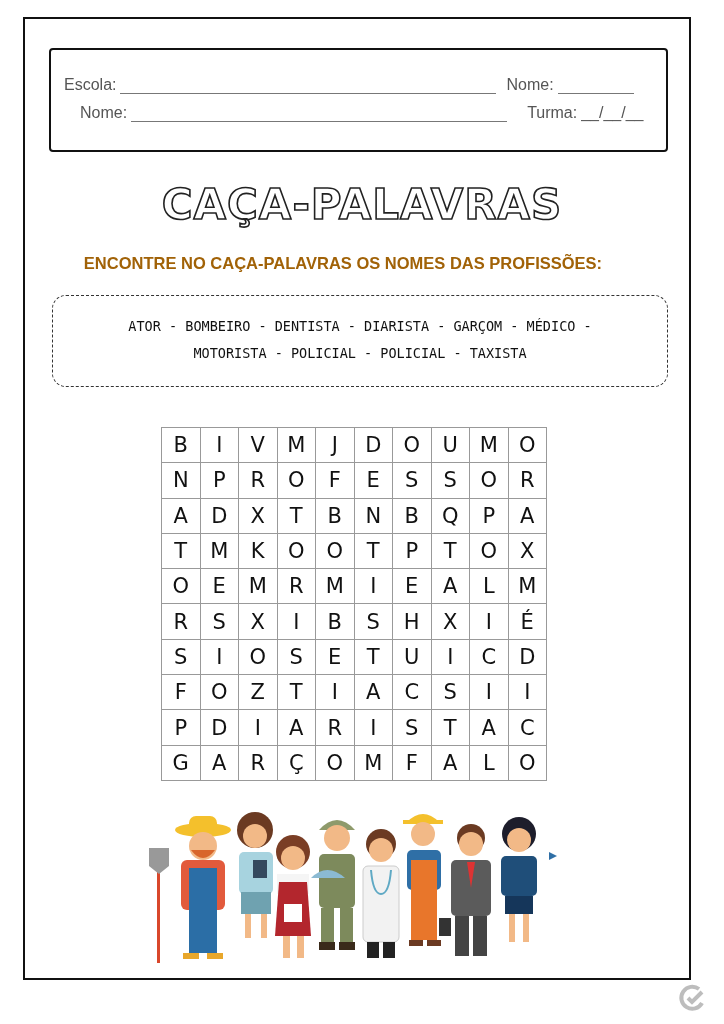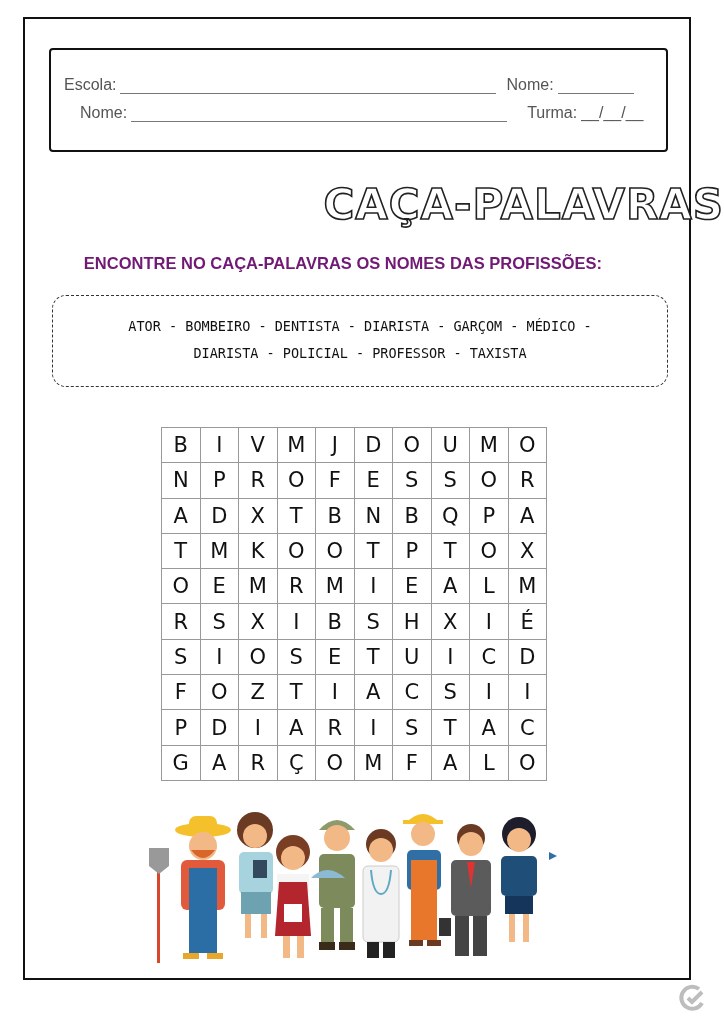--- a/index.html
+++ b/index.html
@@ -2,22 +2,22 @@
 <html><head>
 <meta charset="utf-8">
 <style>
   html, body { margin:0; padding:0; background:#ffffff; }
   body { width:724px; height:1024px; position:relative; overflow:hidden; font-family:"DejaVu Sans", sans-serif; }
   .page-border { position:absolute; left:23px; top:17px; width:668px; height:963px; border:2px solid #111; box-sizing:border-box; }
   .header-box { position:absolute; left:49px; top:48px; width:619px; height:104px; border:2.5px solid #111; border-radius:4px; box-sizing:border-box; font-family:"Liberation Sans", sans-serif; color:#555; font-size:16px; }
   .hrow { position:absolute; left:13px; right:20px; height:22px; display:flex; align-items:flex-end; }
   .hrow .lbl { white-space:nowrap; }
   .hrow .line { border-bottom:1px solid #777; height:16px; margin:0 4px 0 4px; }
-  .title { position:absolute; left:0; width:724px; top:180px; text-align:right; font-family:"DejaVu Sans", sans-serif; font-weight:bold; font-size:42px; letter-spacing:1px; color:#fff; -webkit-text-stroke:1.6px #222; }
-  .subtitle { position:absolute; left:0; width:686px; top:254px; text-align:center; font-family:"Liberation Sans", sans-serif; font-weight:bold; font-size:16.5px; color:#701a75; }
+  .title { position:absolute; left:0; width:724px; top:180px; text-align:center; font-family:"DejaVu Sans", sans-serif; font-weight:bold; font-size:42px; letter-spacing:1px; color:#fff; -webkit-text-stroke:1.6px #222; }
+  .subtitle { position:absolute; left:0; width:686px; top:254px; text-align:center; font-family:"Liberation Sans", sans-serif; font-weight:bold; font-size:16.5px; color:#a16207; }
   .words-box { position:absolute; left:52px; top:295px; width:616px; height:92px; border:1.3px dashed #333; border-radius:14px; box-sizing:border-box; font-family:"DejaVu Sans Mono", monospace; font-size:13.5px; color:#111; text-align:center; }
   .words-box .wl { position:absolute; left:0; right:0; }
   .grid { position:absolute; left:161px; top:427px; border-collapse:collapse; }
   .grid td { width:37.5px; height:34.3px; border:1px solid #999; text-align:center; vertical-align:middle; font-family:"DejaVu Sans", sans-serif; font-size:21px; color:#111; padding:0; }
   .figures { position:absolute; left:145px; top:808px; width:420px; height:160px; }
   .logo { position:absolute; left:678px; top:983px; width:30px; height:30px; }
 </style>
 </head>
 <body>
 
@@ -36,21 +36,21 @@
     <span class="lbl" style="margin-left:16px;">Turma:</span>
     <span class="lbl" style="margin-left:4px;text-align:right;">__/__/__</span>
   </div>
 </div>
 
 <div class="title">CAÇA-PALAVRAS</div>
 <div class="subtitle">ENCONTRE NO CAÇA-PALAVRAS OS NOMES DAS PROFISSÕES:</div>
 
 <div class="words-box">
   <div class="wl" style="top:22px;text-align:center;">ATOR - BOMBEIRO - DENTISTA - DIARISTA - GARÇOM - MÉDICO -</div>
-  <div class="wl" style="top:49px;">DIARISTA - POLICIAL - PROFESSOR - TAXISTA</div>
+  <div class="wl" style="top:49px;">MOTORISTA - POLICIAL - POLICIAL - TAXISTA</div>
 </div>
 
 <table class="grid">
   <tbody id="grid-body">
       <tr>
         <td>B</td>
         <td>I</td>
         <td>V</td>
         <td>M</td>
         <td>J</td>

